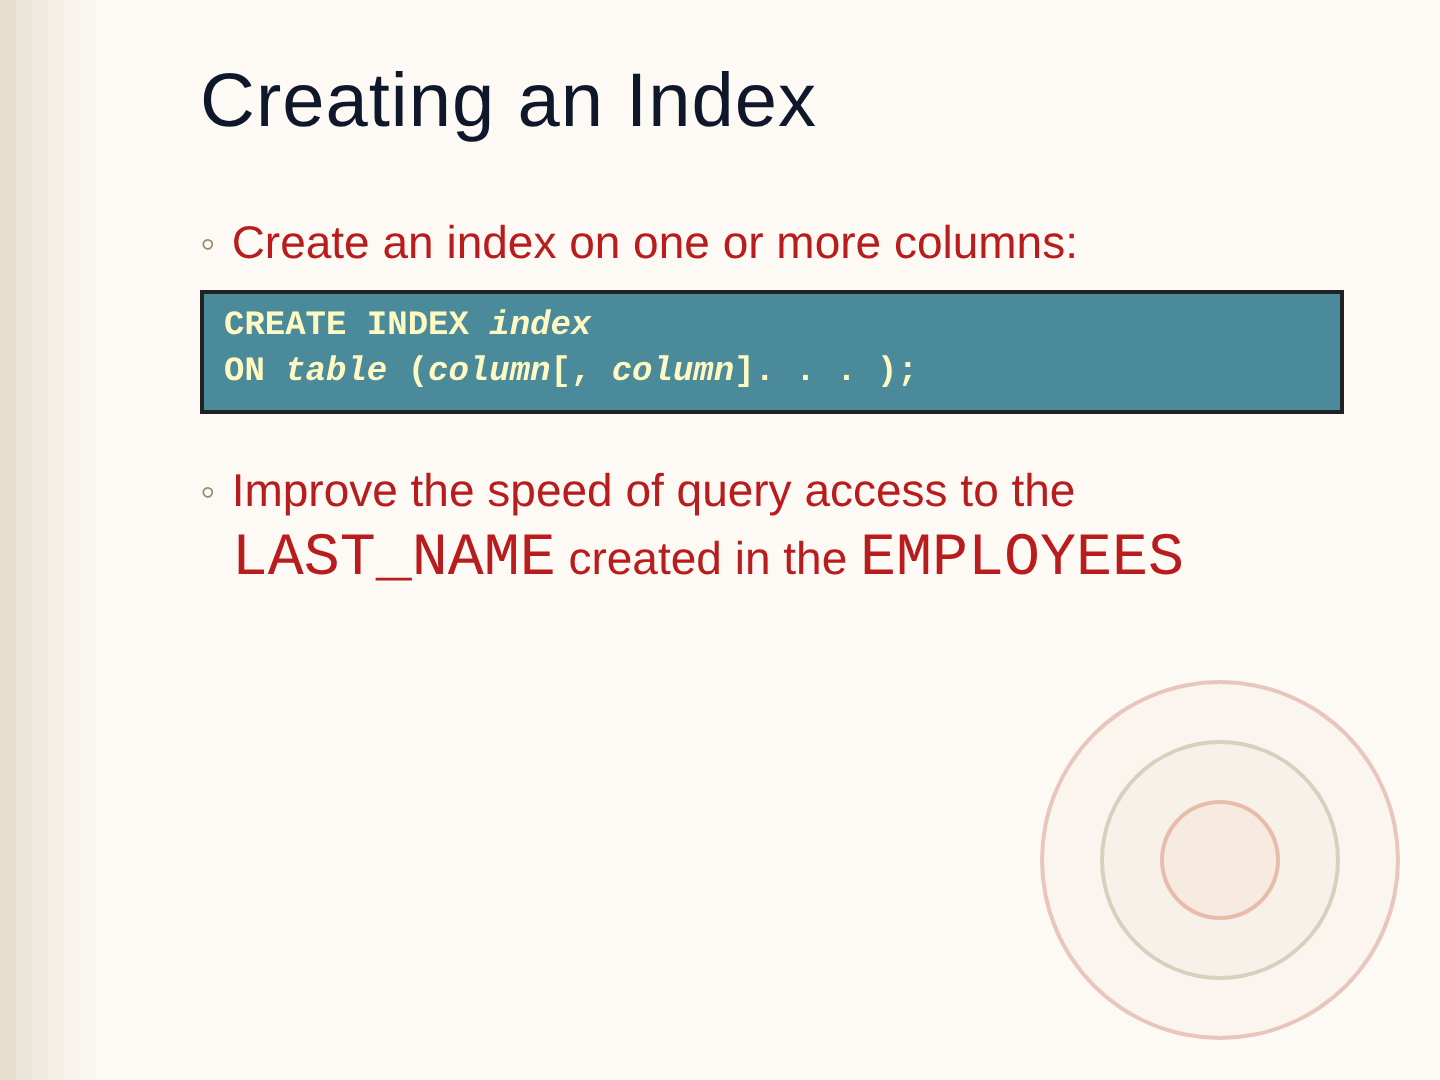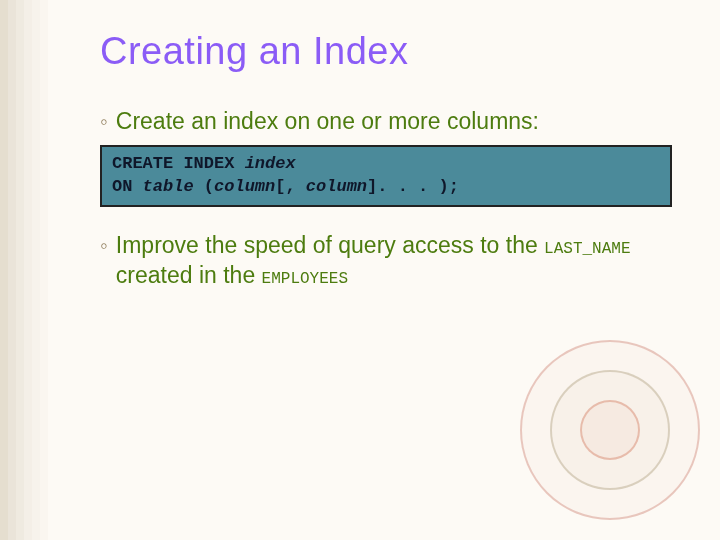--- a/index.html
+++ b/index.html
@@ -62,56 +62,56 @@
     background: rgba(210, 110, 80, 0.05);
   }
 
   .content {
     position: relative;
     padding: 30px 48px 30px 100px;
   }
 
   .title {
     font-size: 38px;
-    color: #8b5cf6;
+    color: #0f172a;
     font-weight: normal;
     margin-bottom: 34px;
     letter-spacing: 0.5px;
   }
 
   .bullet-row {
     display: flex;
     align-items: baseline;
     margin-bottom: 8px;
     gap: 8px;
   }
   .bullet-mark {
     color: #9a896a;
     font-size: 22px;
     flex-shrink: 0;
   }
   .bullet-text {
     font-size: 23px;
-    color: #4d7c0f;
+    color: #b91c1c;
     line-height: 1.3;
   }
   .mono-inline {
     font-family: "Courier New", monospace;
-    font-size: 16px;
+    font-size: 30px;
   }
 
   .code-box {
     border: 2px solid #222;
     background: #4b8a9a;
     padding: 6px 10px;
     margin: 6px 0 24px 0;
     font-family: "Courier New", monospace;
     font-size: 17px;
     font-weight: bold;
-    color: #0f172a;
+    color: #fef9c3;
     line-height: 1.35;
     white-space: pre;
   }
   .code-italic { font-style: italic; }
 </style>
 </head>
 <body>
 
 <div class="left-stripes">
   <div class="stripe stripe-1"></div>

